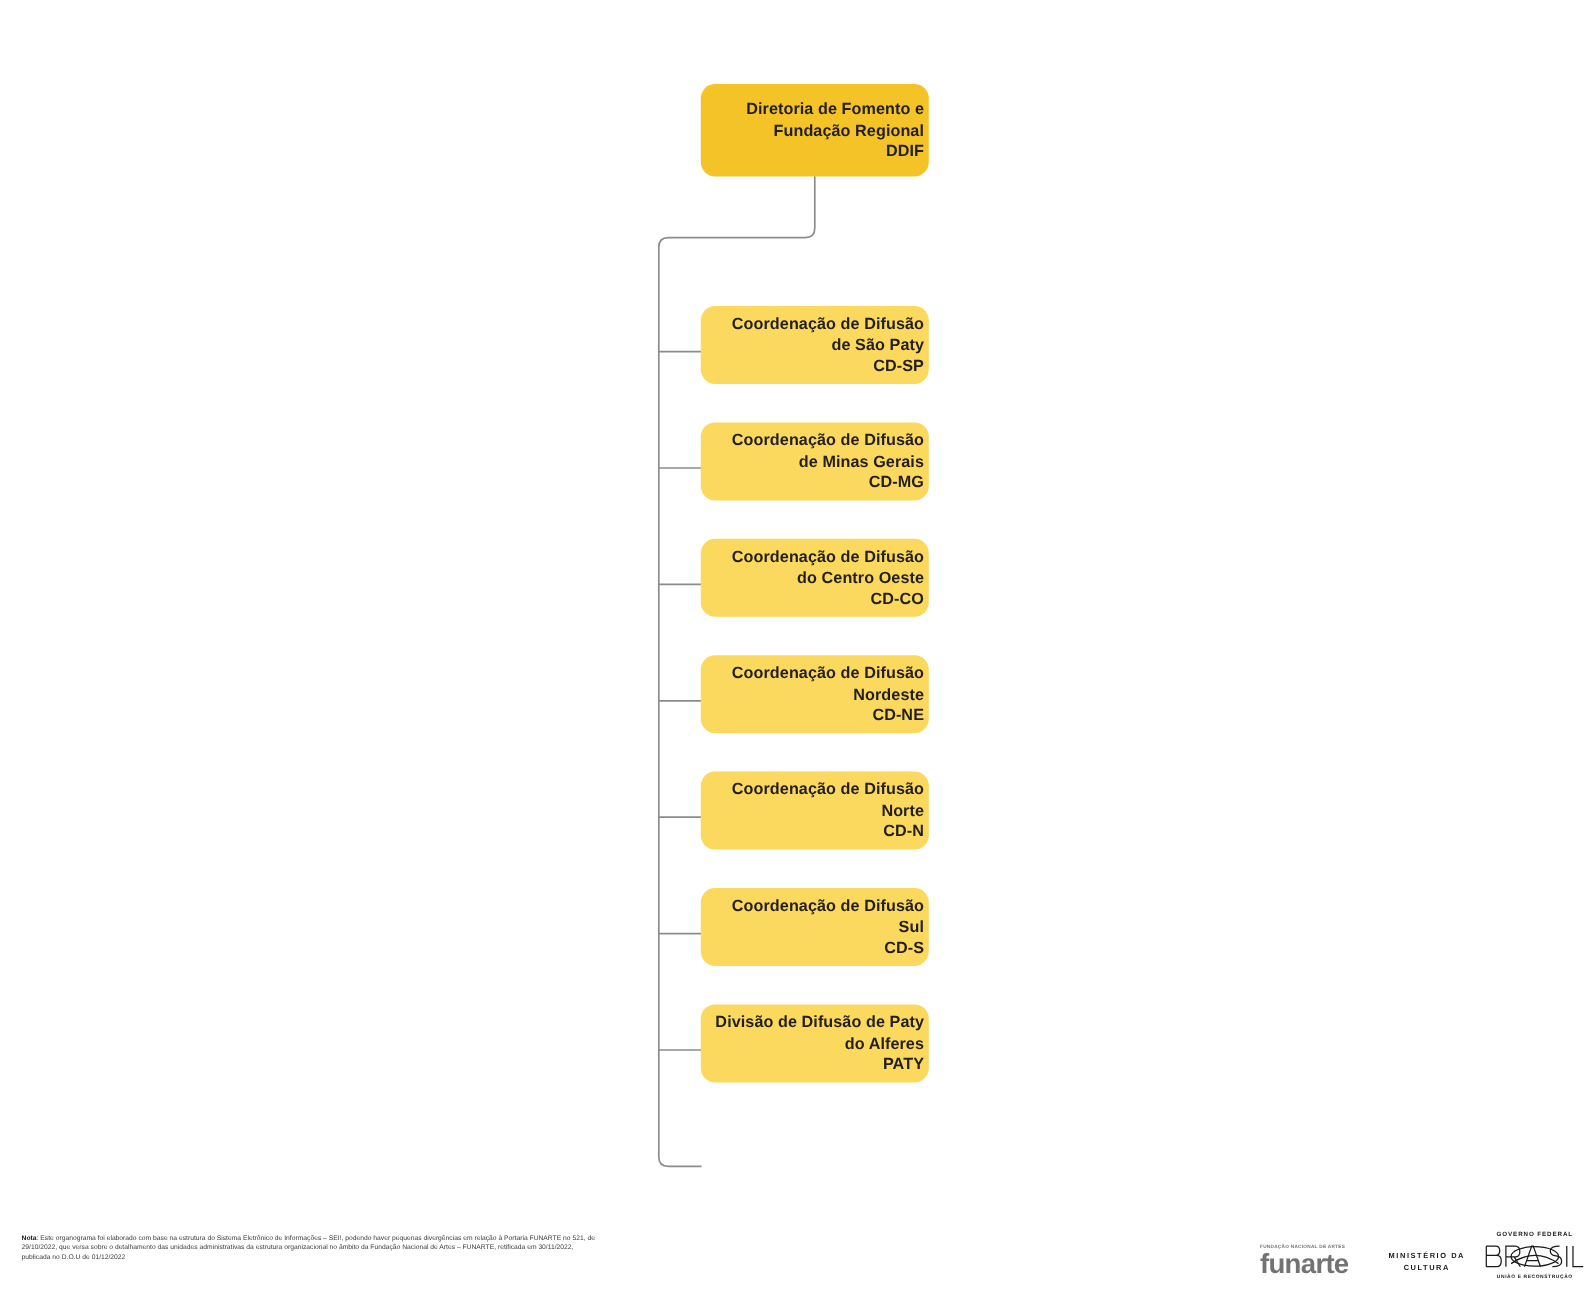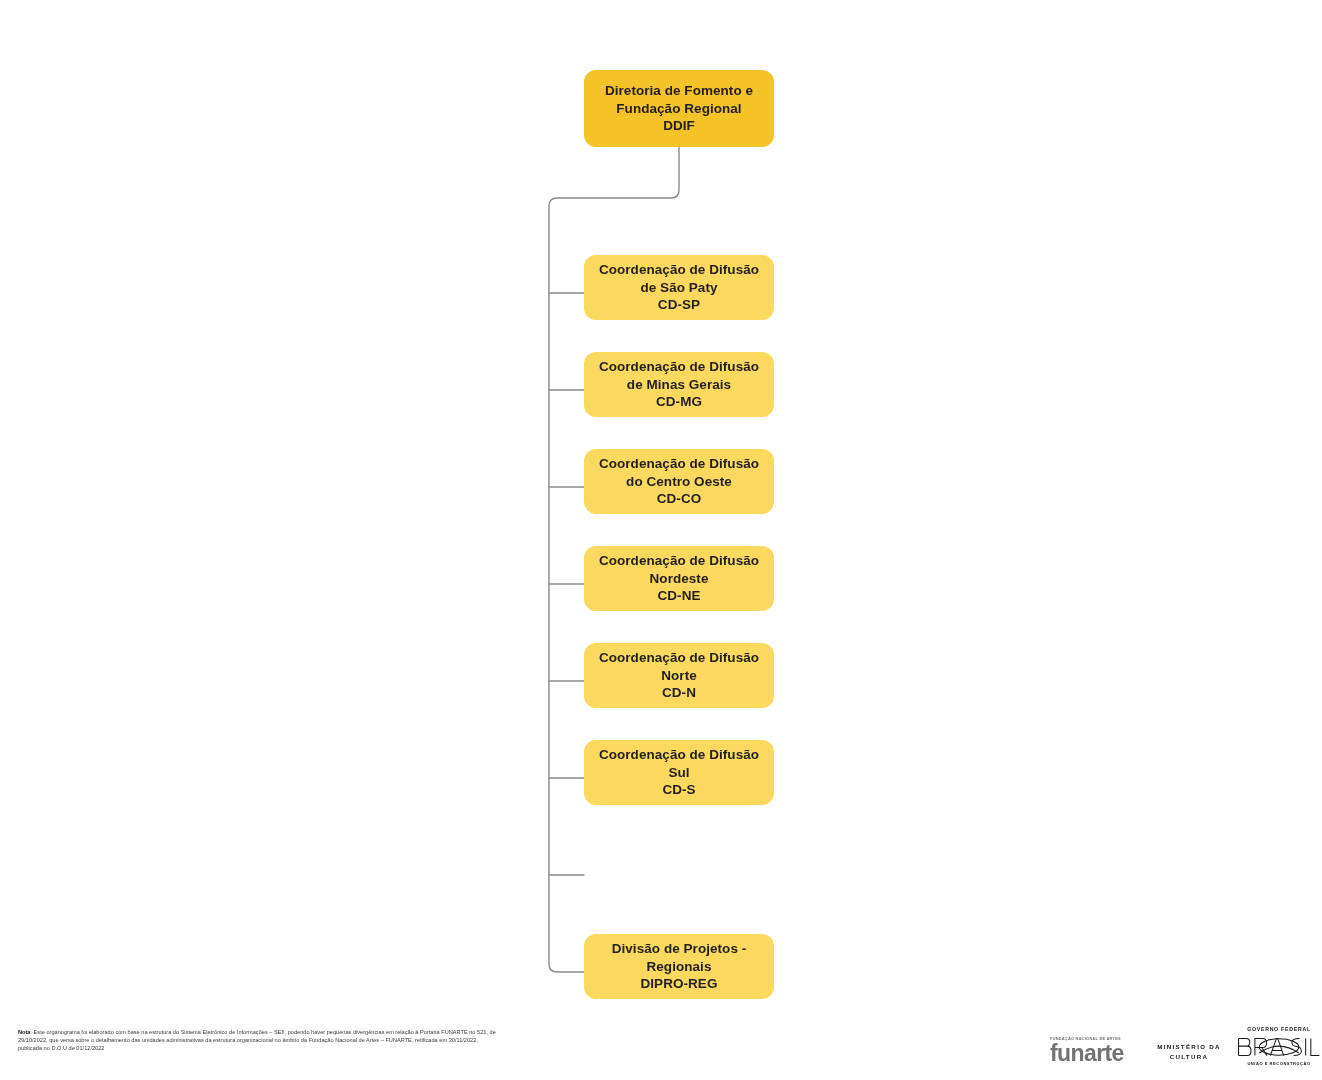--- a/index.html
+++ b/index.html
@@ -33,21 +33,21 @@
     pointer-events: none;
   }
 
   .node {
     position: absolute;
     box-sizing: border-box;
     border-radius: 12px;
     display: flex;
     align-items: center;
     justify-content: center;
-    text-align: center;
+    text-align: right;
     color: #231f20;
     font-weight: bold;
     font-size: 13.5px;
     line-height: 1.33;
     letter-spacing: 0.05px;
     padding: 4px 4px;
   }
   .node-root {
     background: #F4C328;
     left: 584px;
@@ -225,28 +225,28 @@
   </div>
 
   <div class="node node-child" style="top: 740px; background: rgb(251, 217, 94);">
     <span class="node-lines">
       <span>Coordenação de Difusão</span>
       <span>Sul</span>
       <span>CD-S</span>
     </span>
   </div>
 
-
-  <div class="node node-child" style="top: 934px; background: rgb(251, 217, 94);">
-    <span class="node-lines">
-      <span>Divisão de Projetos -</span>
-      <span>Regionais</span>
-      <span>DIPRO-REG</span>
-    </span>
-  </div>
+  <div class="node node-child" style="top: 837px; background: rgb(251, 217, 94);">
+    <span class="node-lines">
+      <span>Divisão de Difusão de Paty</span>
+      <span>do Alferes</span>
+      <span>PATY</span>
+    </span>
+  </div>
+
 
 </div>
 
 <div id="footer">
 
   <div id="footer-note">
     <b>Nota</b><span>: Este organograma foi elaborado com base na estrutura do Sistema Eletrônico de Informações – SEI!, podendo haver pequenas divergências em relação à Portaria FUNARTE no 521, de 29/10/2022, que versa sobre o detalhamento das unidades administrativas da estrutura organizacional no âmbito da Fundação Nacional de Artes – FUNARTE, retificada em 30/11/2022, publicada no D.O.U de 01/12/2022</span>
   </div>
 
   <div id="footer-logos">

